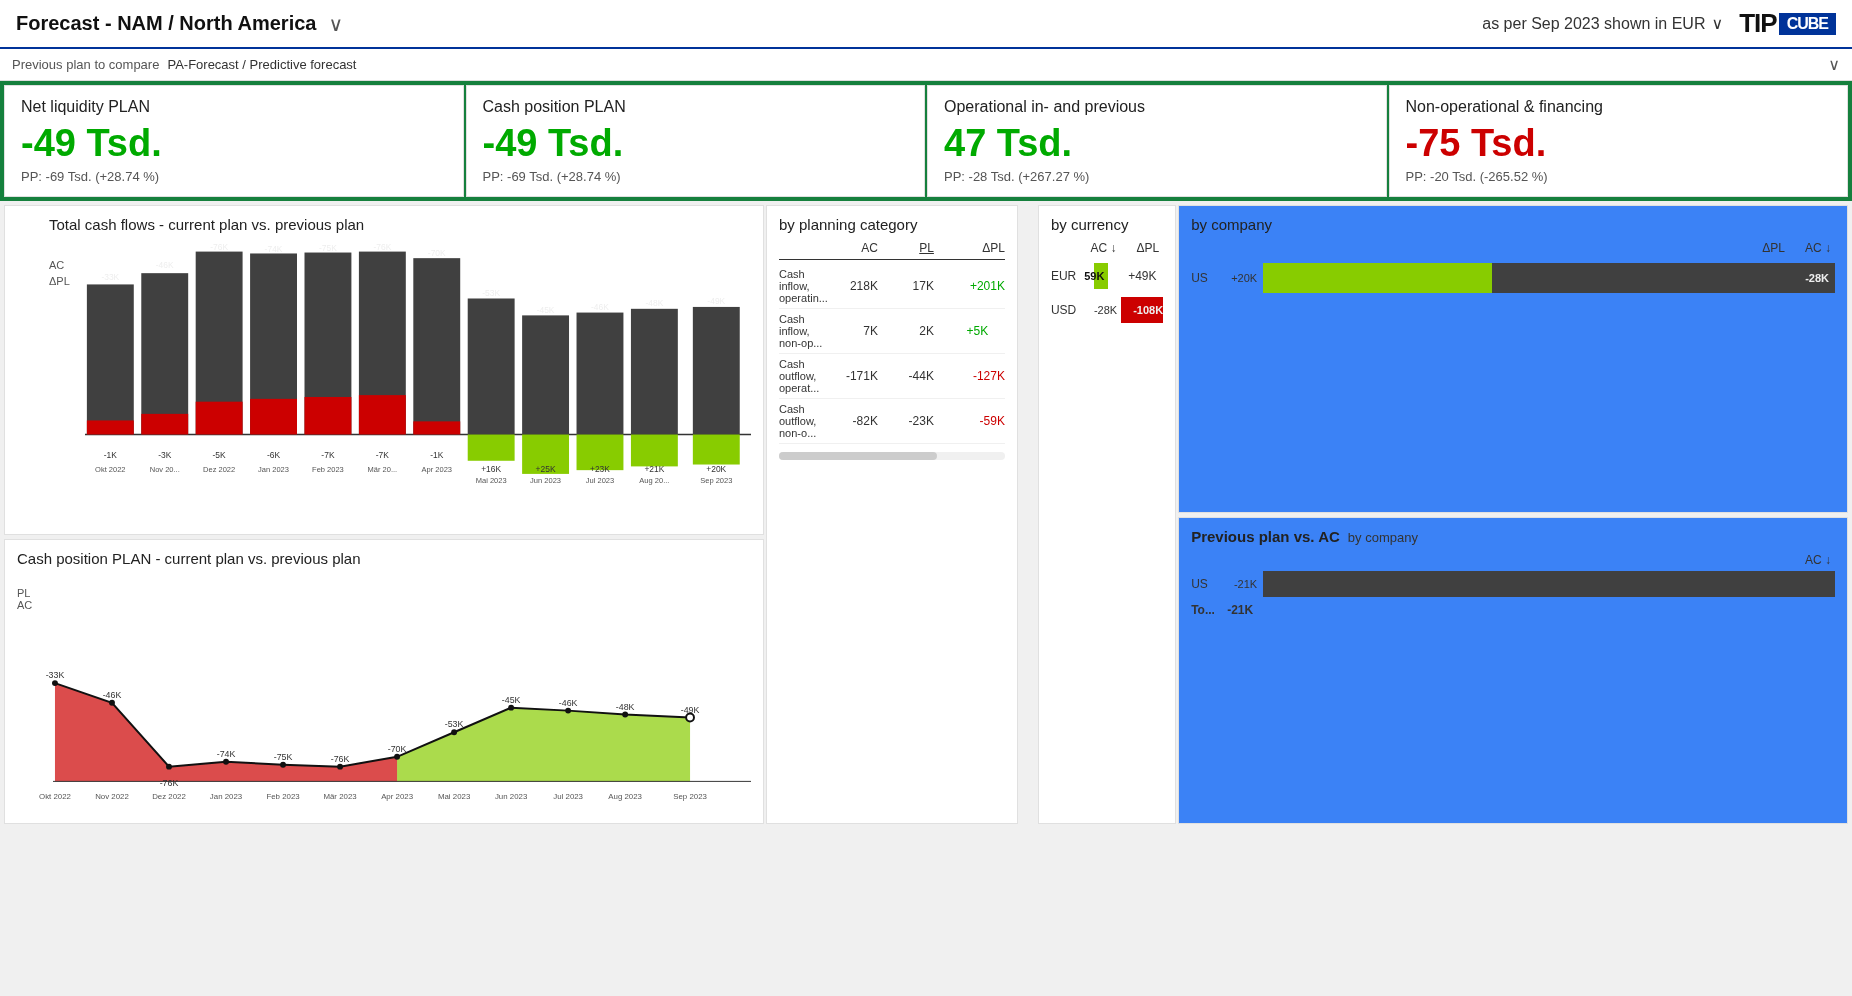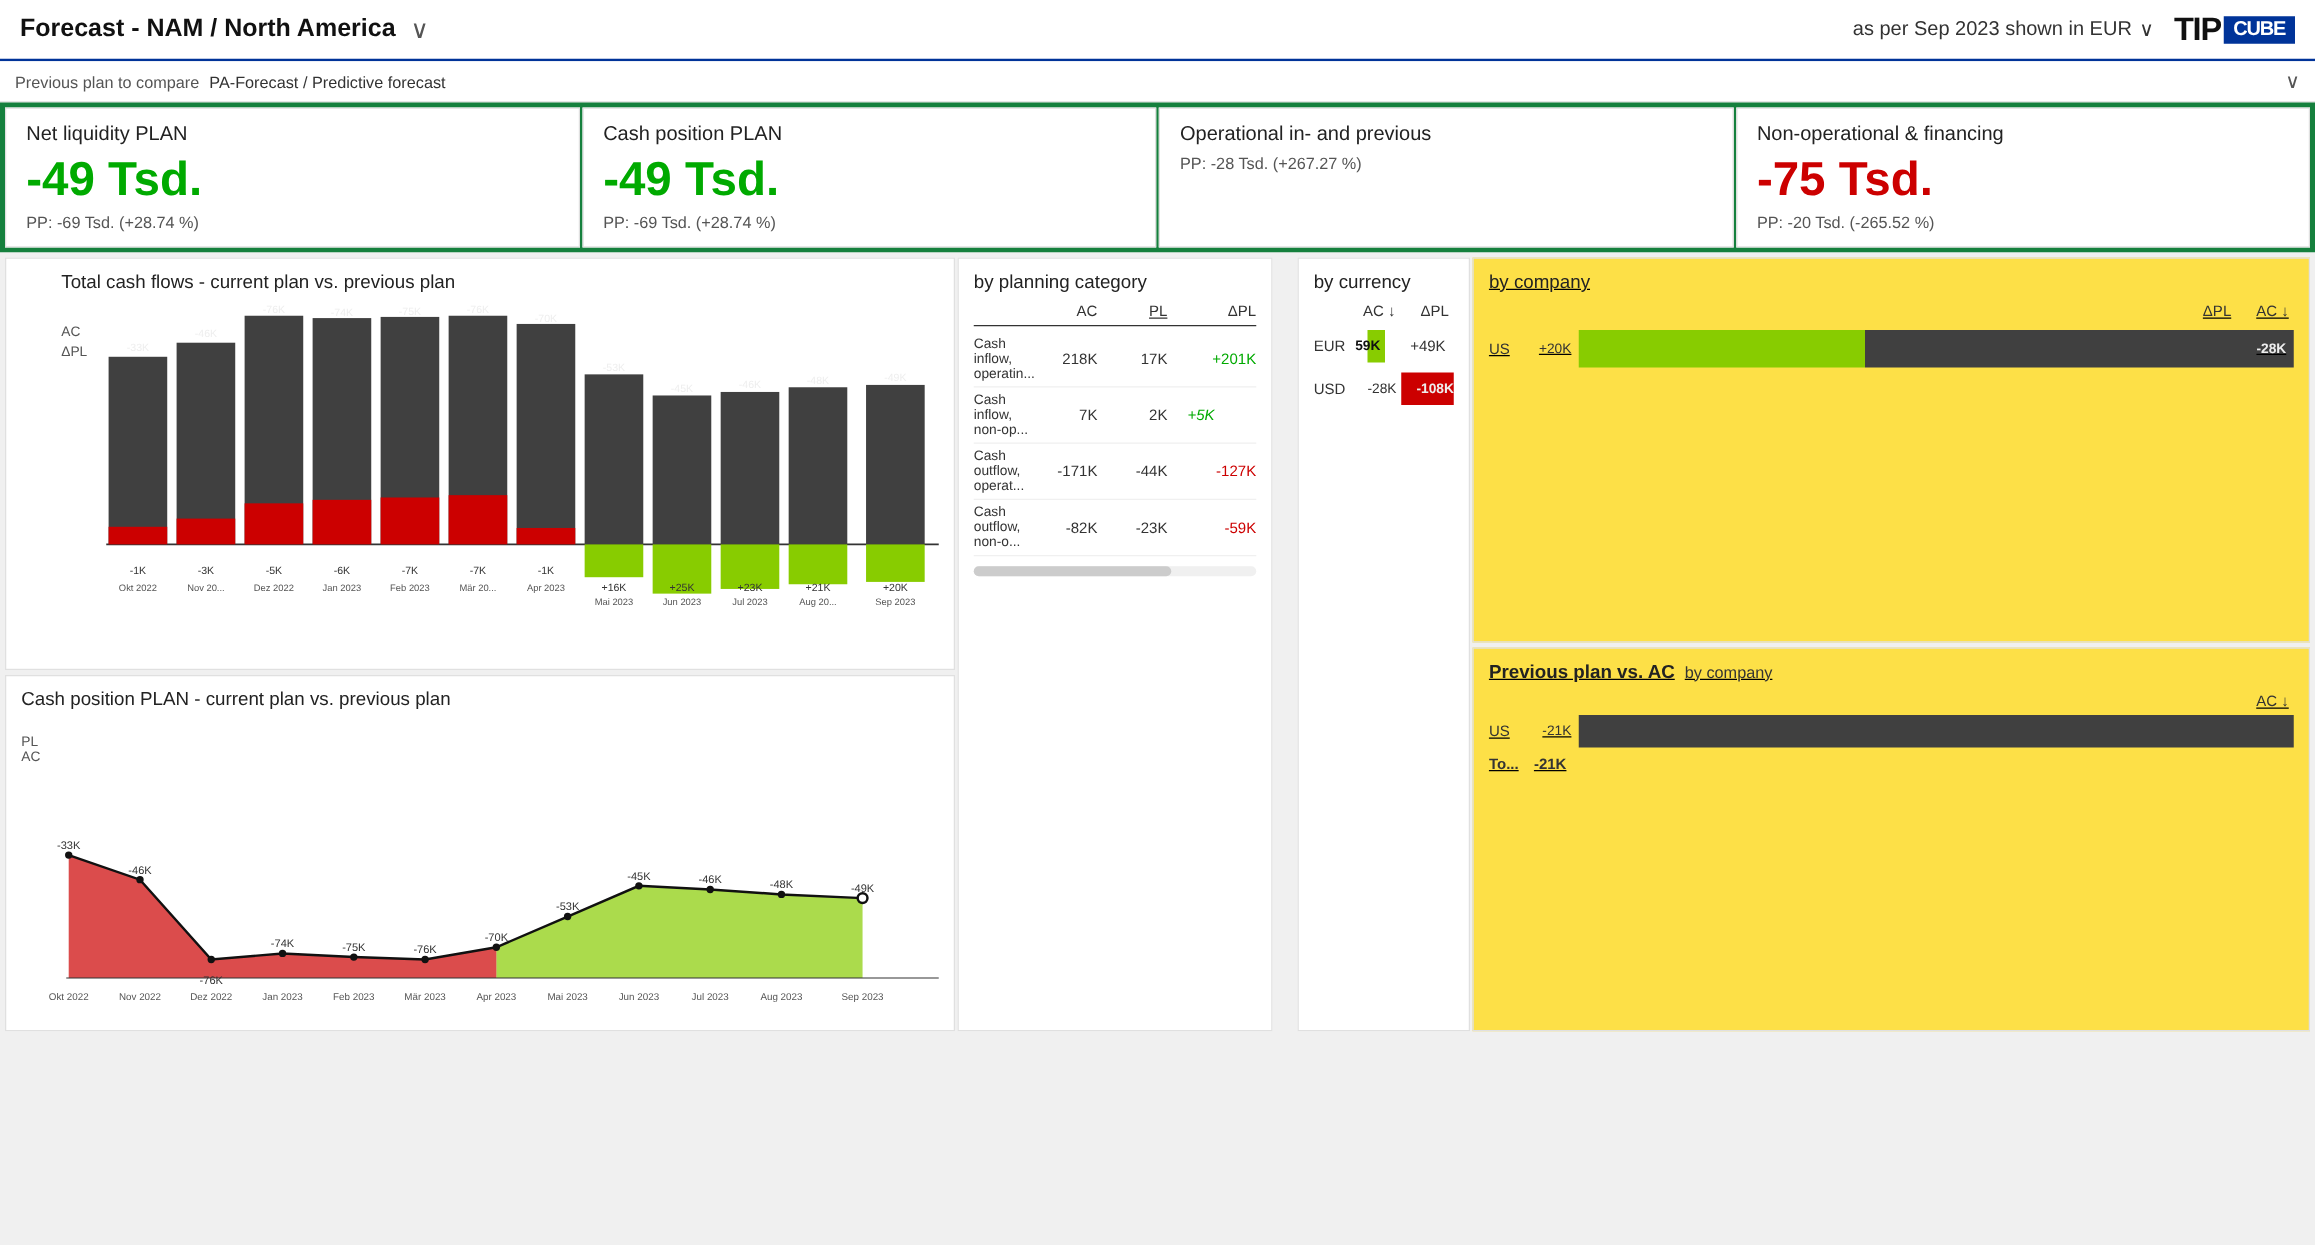--- a/index.html
+++ b/index.html
@@ -201,25 +201,24 @@
     }
 
     
     .right-charts {
       flex: 1;
       display: flex;
       flex-direction: column;
       gap: 4px;
     }
     .right-chart {
-      background: #fde047;
+      background: #3b82f6;
       border: 1px solid #e0e0e0;
       padding: 10px 12px;
       flex: 1;
-      text-decoration: underline;
     }
     .right-chart-title {
       font-size: 15px;
       color: #222;
       margin-bottom: 8px;
     }
 
     
     svg { overflow: visible; }
   </style>
@@ -255,20 +254,21 @@
     <div class="kpi-value green">-49 Tsd.</div>
     <div class="kpi-pp">PP: -69 Tsd. (+28.74 %)</div>
   </div>
   <div class="kpi-card">
     <div class="kpi-title">Cash position PLAN</div>
     <div class="kpi-value green">-49 Tsd.</div>
     <div class="kpi-pp">PP: -69 Tsd. (+28.74 %)</div>
   </div>
   <div class="kpi-card">
     <div class="kpi-title">Operational in- and previous</div>
+    <div class="kpi-value green">47 Tsd.</div>
     <div class="kpi-pp">PP: -28 Tsd. (+267.27 %)</div>
   </div>
   <div class="kpi-card">
     <div class="kpi-title">Non-operational &amp; financing</div>
     <div class="kpi-value red">-75 Tsd.</div>
     <div class="kpi-pp">PP: -20 Tsd. (-265.52 %)</div>
   </div>
 </div>
 
 <div class="main-content">
@@ -434,21 +434,21 @@
         <span class="row-label">Cash inflow, operatin...</span>
         <span class="row-ac">218K</span>
         <span class="row-pl" style="width:40px; text-align:right; color:#333; margin-left:16px;">17K</span>
         <span class="row-dpl pos" style="width:55px; text-align:right; color:#00aa00; margin-left:16px;">+201K</span>
       </div>
 
       <div class="table-row-item">
         <span class="row-label">Cash inflow, non-op...</span>
         <span class="row-ac">7K</span>
         <span class="row-pl" style="width:40px; text-align:right; color:#333; margin-left:16px;">2K</span>
-        <span class="row-dpl pos" style="width:55px; text-align:left; color:#00aa00; margin-left:16px;font-style:italic;">+5K</span>
+        <span class="row-dpl pos" style="width:55px; text-align:center; color:#00aa00; margin-left:16px;">+5K</span>
       </div>
 
       <div class="table-row-item">
         <span class="row-label">Cash outflow, operat...</span>
         <span class="row-ac">-171K</span>
         <span class="row-pl" style="width:40px; text-align:right; color:#333; margin-left:16px;">-44K</span>
         <span class="row-dpl neg" style="width:55px; text-align:right; color:#cc0000; margin-left:16px;">-127K</span>
       </div>
 
       <div class="table-row-item">

